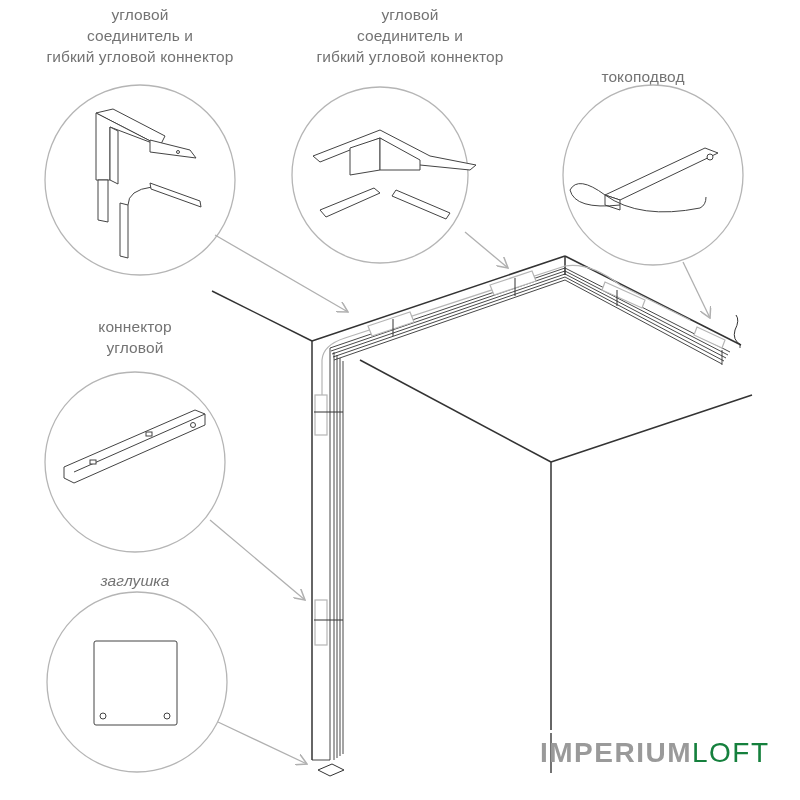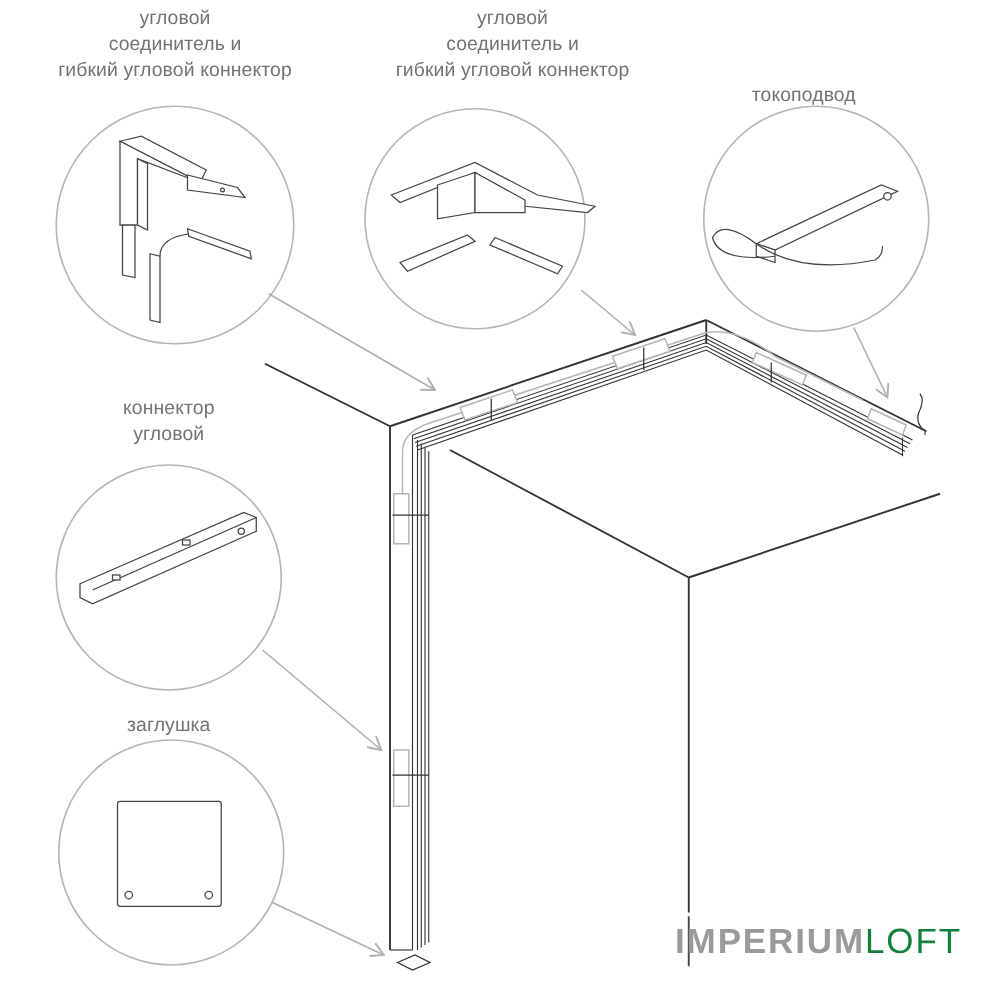--- a/index.html
+++ b/index.html
@@ -27,21 +27,21 @@
   <span>соединитель и</span>
   <span>гибкий угловой коннектор</span>
 </div>
 <div class="label" style="left:563px; top:66px; width:160px;">
   <span>токоподвод</span>
 </div>
 <div class="label" style="left:60px; top:316px; width:150px;">
   <span>коннектор</span>
   <span>угловой</span>
 </div>
-<div class="label" style="left:70px; top:570px; width:130px;">
+<div class="label" style="left:70px; top:570px; width:130px;font-style:italic;">
   <span>заглушка</span>
 </div>
 
 <svg class="scene" width="800" height="800" viewBox="0 0 800 800">
   <defs>
     <marker id="arrowhead" viewBox="0 0 10 10" refX="9" refY="5" markerWidth="9" markerHeight="9" orient="auto-start-reverse">
       <path d="M0,0 L9,5 L0,10" fill="none" stroke="#b0b0b0" stroke-width="1.3"></path>
     </marker>
   </defs>
 

